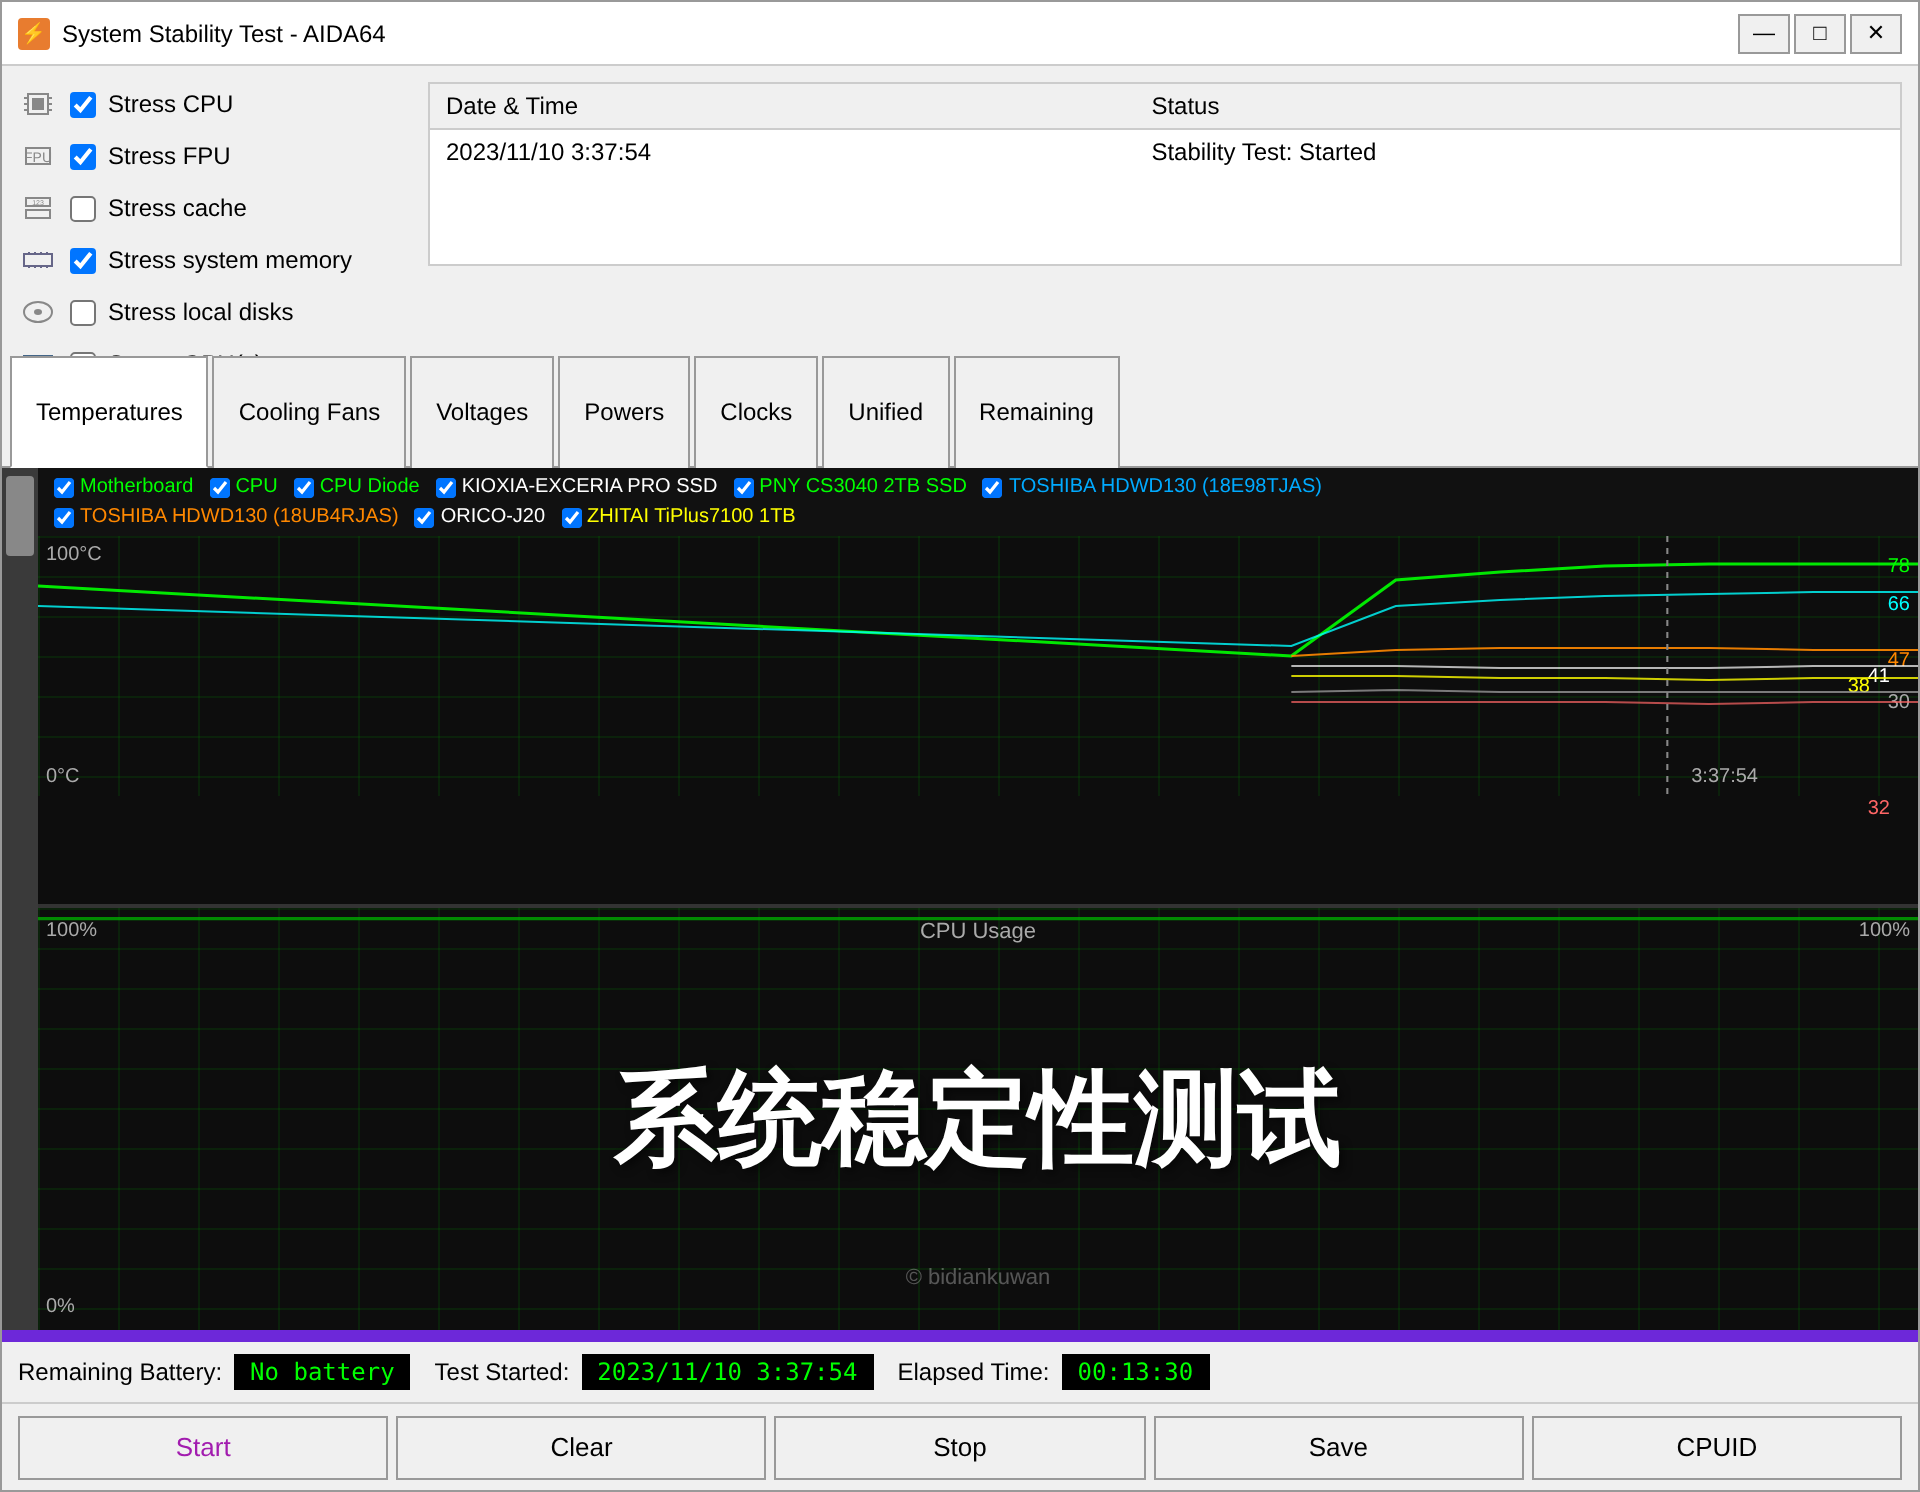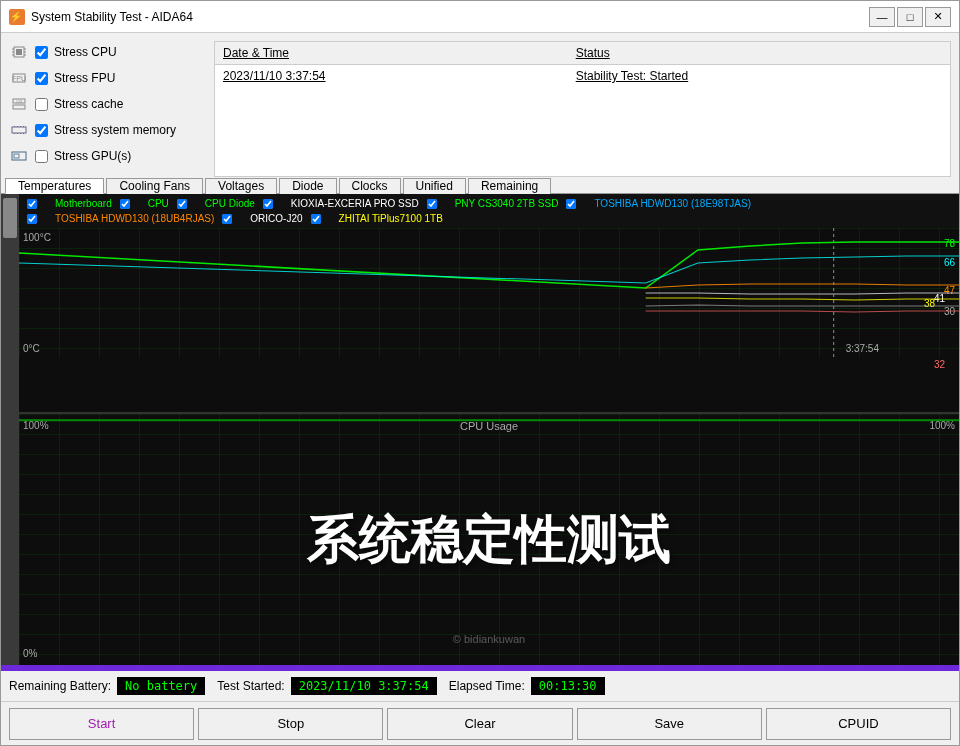--- a/index.html
+++ b/index.html
@@ -96,22 +96,21 @@
     }
     .right-panel {
       flex: 1;
       padding: 8px;
       background: #f0f0f0;
     }
     .status-table {
       border: 1px solid #ccc;
       background: white;
       width: 100%;
-      height: 136px;
-      text-decoration: underline;
+      height: 92px;
     }
     .status-table table {
       width: 100%;
       border-collapse: collapse;
     }
     .status-table th {
       background: #f0f0f0;
       border-bottom: 1px solid #ccc;
       padding: 4px 8px;
       text-align: left;
@@ -123,21 +122,21 @@
       font-size: 12px;
     }
     .tab-bar {
       display: flex;
       border-bottom: 1px solid #999;
       padding: 0 4px;
       background: #f0f0f0;
       flex-shrink: 0;
     }
     .tab {
-      padding: 0 12px;
+      padding: 20px 12px;
       border: 1px solid #999;
       border-bottom: none;
       background: #f0f0f0;
       cursor: pointer;
       font-size: 12px;
       margin-right: 2px;
       margin-bottom: -1px;
       position: relative;
     }
     .tab.active {
@@ -165,21 +164,21 @@
       flex-wrap: wrap;
       gap: 8px;
       padding: 4px 8px;
       background: #111;
       font-size: 10px;
       align-items: center;
     }
     .legend-item {
       display: flex;
       align-items: center;
-      gap: 18px;
+      gap: 3px;
     }
     .legend-checkbox {
       width: 10px;
       height: 10px;
     }
     .legend-label {
       font-size: 10px;
     }
     .cpu-usage-chart {
       flex: 1;
@@ -372,20 +371,30 @@
               <rect x="3" y="10" width="1" height="1" fill="#668"></rect>
               <rect x="6" y="10" width="1" height="1" fill="#668"></rect>
               <rect x="9" y="10" width="1" height="1" fill="#668"></rect>
               <rect x="12" y="10" width="1" height="1" fill="#668"></rect>
             </svg>
           </div>
           <input type="checkbox" class="checkbox-input" checked="" style="">
           <label class="checkbox-label">Stress system memory</label>
         </div>
 
+        <div class="checkbox-row">
+          <div class="checkbox-icon">
+            <svg width="16" height="14" viewBox="0 0 16 14">
+              <ellipse cx="8" cy="7" rx="7" ry="5" fill="none" stroke="#888" stroke-width="1"></ellipse>
+              <ellipse cx="8" cy="7" rx="2" ry="1.5" fill="#888"></ellipse>
+            </svg>
+          </div>
+          <input type="checkbox" class="checkbox-input" style="">
+          <label class="checkbox-label">Stress local disks</label>
+        </div>
 
         <div class="checkbox-row">
           <div class="checkbox-icon">
             <svg width="16" height="14" viewBox="0 0 16 14">
               <rect x="1" y="3" width="14" height="8" fill="none" stroke="#468" stroke-width="1"></rect>
               <rect x="3" y="5" width="5" height="4" fill="none" stroke="#468" stroke-width="0.8"></rect>
             </svg>
           </div>
           <input type="checkbox" class="checkbox-input" style="">
           <label class="checkbox-label">Stress GPU(s)</label>
@@ -410,21 +419,21 @@
             </tbody>
           </table>
         </div>
       </div>
     </div>
 
     <div class="tab-bar">
       <div class="tab active">Temperatures</div>
       <div class="tab">Cooling Fans</div>
       <div class="tab">Voltages</div>
-      <div class="tab">Diode</div>
+      <div class="tab">Powers</div>
       <div class="tab">Clocks</div>
       <div class="tab">Unified</div>
       <div class="tab">Remaining</div>
     </div>
 
     <div class="chart-area">
 
       <div style="display:flex;flex:1;overflow:hidden;">
         <div class="left-side-panel" style="background:#3a3a3a;width:18px;display:flex;align-items:flex-start;justify-content:center;padding-top:4px;">
           <div style="width:14px;height:40px;background:#888;border-radius:2px;"></div>
@@ -540,19 +549,19 @@
         <span class="bottom-value" style="color:#00ff00;background:#000;padding:2px 8px;font-family:monospace;font-size:12px;">2023/11/10 3:37:54</span>
       </div>
       <div class="bottom-info">
         <span class="bottom-label">Elapsed Time:</span>
         <span class="bottom-value" style="color:#00ff00;background:#000;padding:2px 8px;font-family:monospace;font-size:12px;">00:13:30</span>
       </div>
     </div>
 
     <div class="button-bar">
       <button class="action-btn" disabled="">Start</button>
+      <button class="action-btn">Clear</button>
       <button class="action-btn">Stop</button>
-      <button class="action-btn">Clear</button>
       <button class="action-btn">Save</button>
       <button class="action-btn">CPUID</button>
     </div>
   </div>
 </div>
 
 </body></html>

